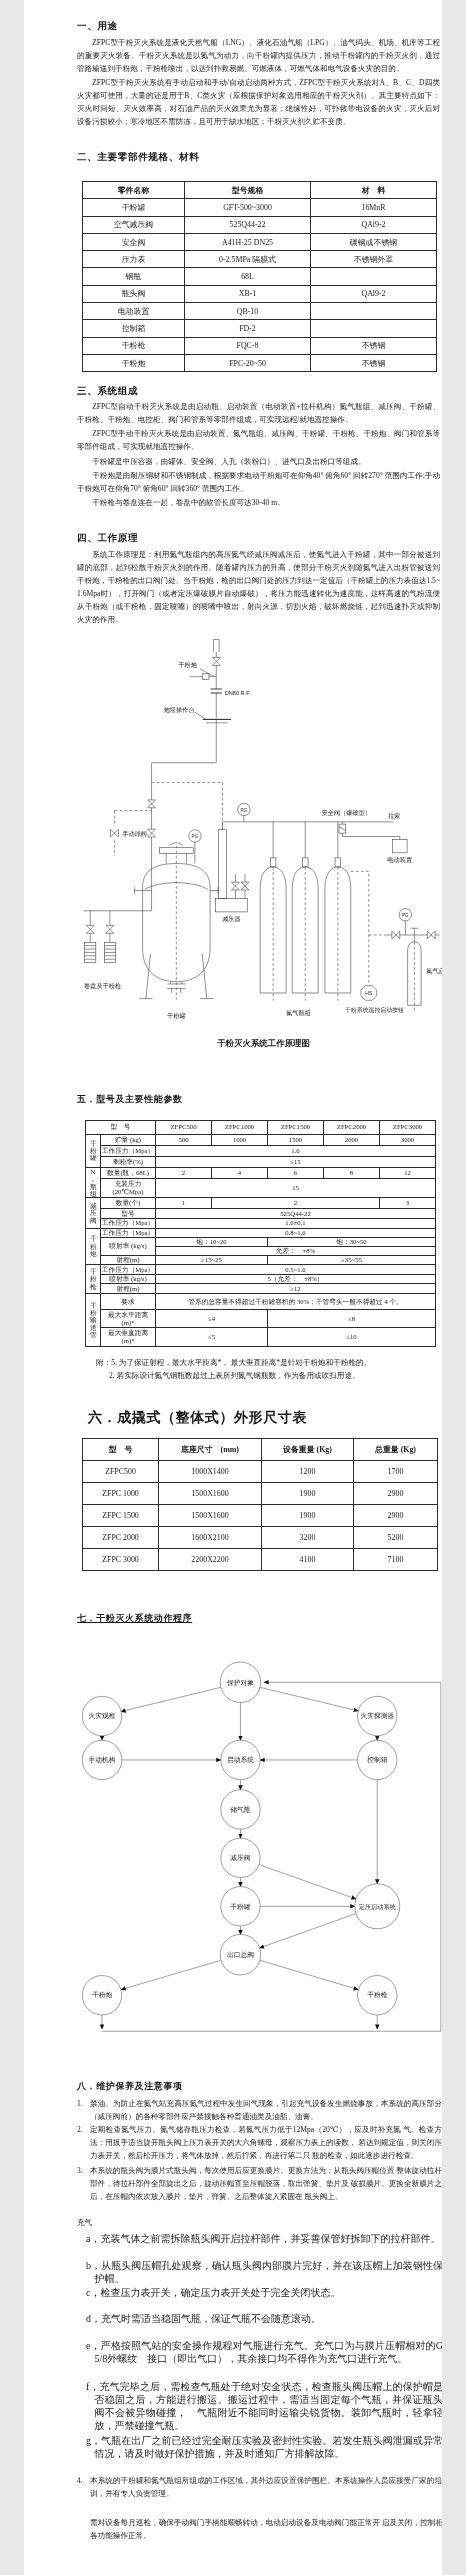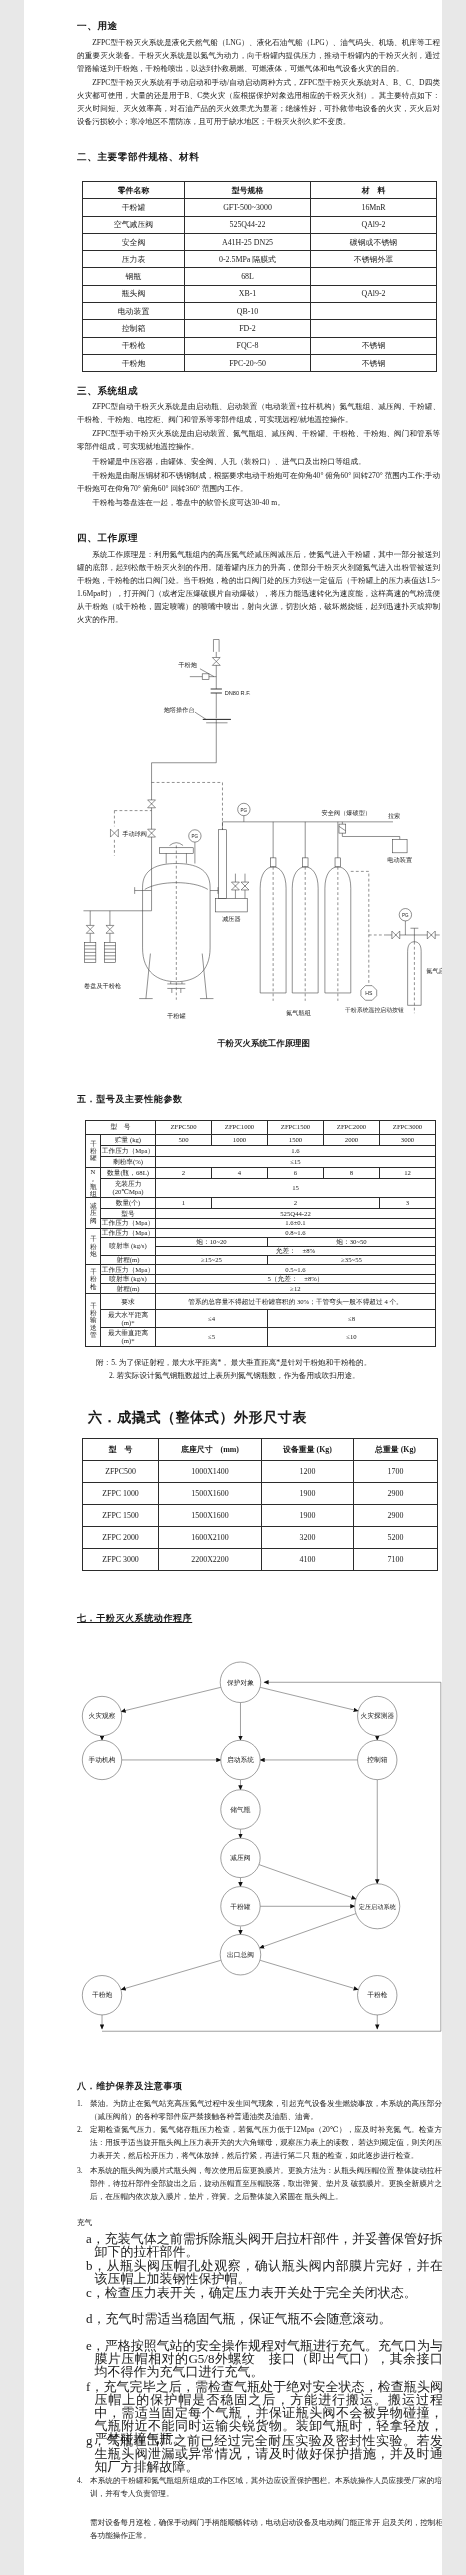--- a/index.html
+++ b/index.html
@@ -19,21 +19,21 @@
   .t5{left:61px;top:1120px;width:350px;border:1.1px solid #222;}
   .t5 td,.t5 th{font-size:6.7px;padding:0 0.6px;line-height:7.9px;}
   .t5 .vert{padding:0 3.9px;word-break:break-all;line-height:7.3px;}
   .t6{left:58px;top:1438px;width:355px;border:1.1px solid #222;}
   .t6 td,.t6 th{height:21px;}
   .t6 th{font-weight:bold;}
   .note{position:absolute;font-size:7.6px;white-space:nowrap;}
   .item{position:absolute;left:53px;width:365px;font-size:7.6px;line-height:13px;}
   .item .num{position:absolute;left:0;top:0;}
   .item .body{display:block;padding-left:13px;text-align:justify;word-break:break-all;}
-  .sub{position:absolute;left:62px;width:357px;font-size:13px;line-height:13px;
+  .sub{position:absolute;left:62px;width:357px;font-size:10px;line-height:13px;
        padding-left:8.4px;text-indent:-8.4px;text-align:justify;word-break:break-all;box-sizing:border-box;}
   svg{position:absolute;}
   svg text{font-family:"Liberation Sans","DejaVu Sans",sans-serif;fill:#222;}
   .dash{stroke-dasharray:5 4;}
   .cap{font-weight:bold;font-size:15px;}
 </style>
 </head>
 <body>
 
 <div id="page">

